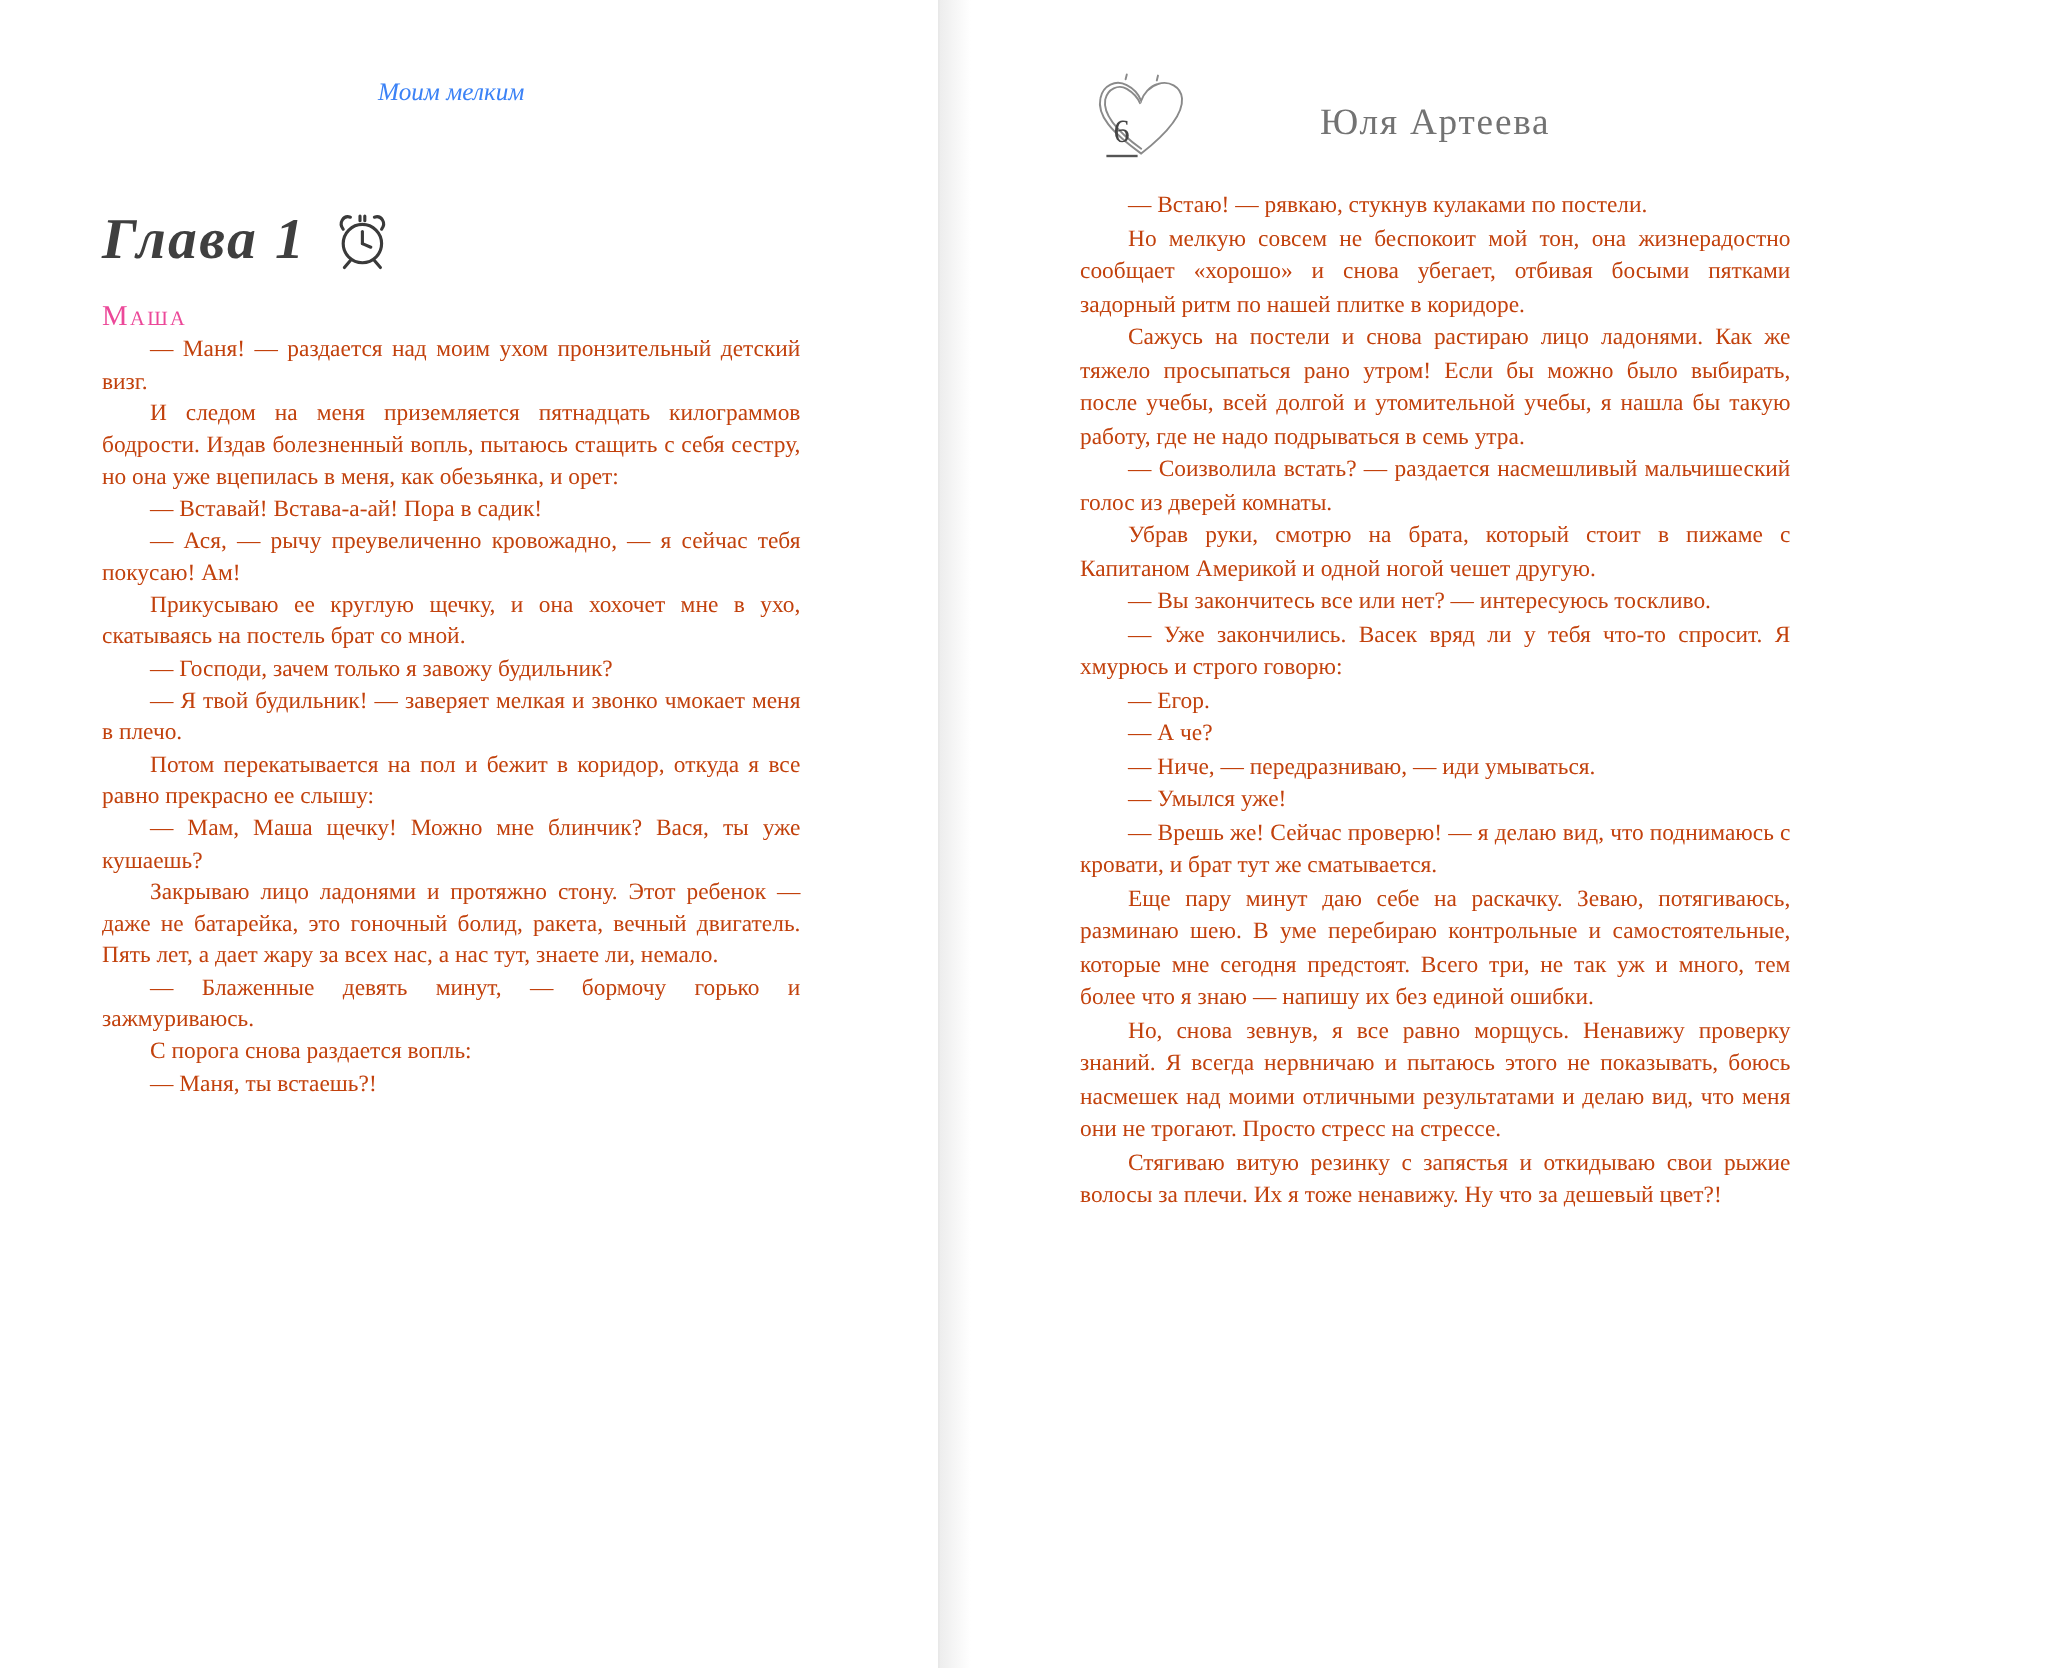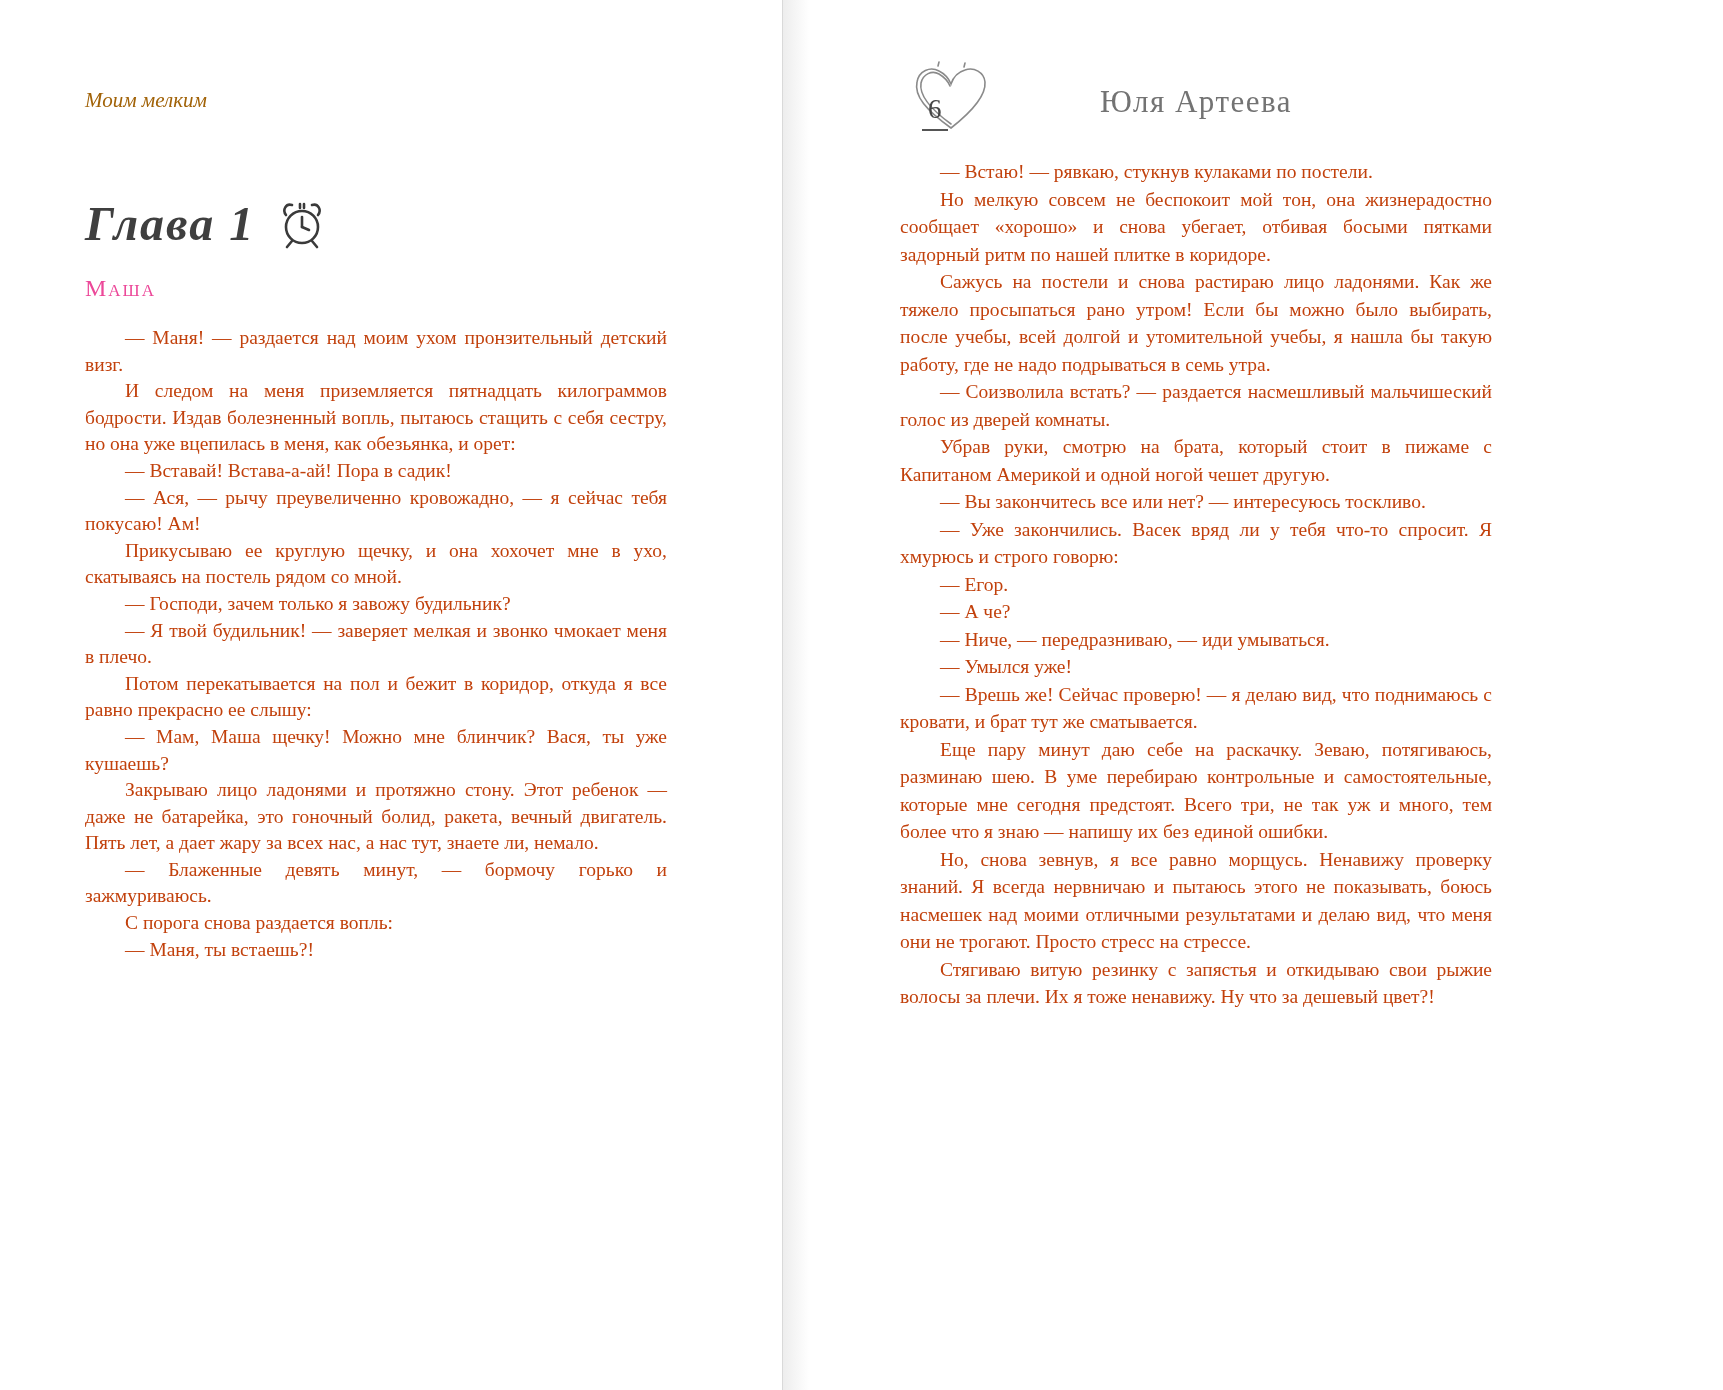--- a/index.html
+++ b/index.html
@@ -32,25 +32,25 @@
     position: absolute;
     left: 0; top: 0;
     width: 782px; height: 1390px;
   }
   .left-content {
     position: absolute;
     left: 85px; top: 0;
     width: 582px;
   }
   .dedication {
-    padding-top: 88px;
-    text-align: left;
+    padding-top: 64px;
+    text-align: center;
     font-style: italic;
     font-size: 21px;
-    color: #a16207;
+    color: #3b82f6;
   }
   .chapter-row {
     margin-top: 82px;
     display: flex;
     align-items: center;
     gap: 18px;
   }
   .chapter-title {
     font-size: 48px;
     font-style: italic;
@@ -61,21 +61,21 @@
   }
   .alarm-icon { width: 58px; height: 58px; }
   .section-title {
     margin-top: 20px;
     font-variant: small-caps;
     font-size: 24px;
     letter-spacing: 2px;
     color: #ec4899;
     line-height: 30px;
   }
-  .body-block { margin-top: 22px; }
+  .body-block { }
   p.body {
     margin: 0;
     text-align: justify;
     text-indent: 40px;
     font-size: 19.5px;
     line-height: 26.6px;
     color: #c2410c;
   }
 
   
@@ -146,21 +146,21 @@
         </span>
       </div>
 
       <div class="section-title">Маша</div>
 
       <div class="body-block">
         <p class="body">— Маня! — раздается над моим ухом пронзительный детский визг.</p>
         <p class="body">И следом на меня приземляется пятнадцать килограммов бодрости. Издав болезненный вопль, пытаюсь стащить с себя сестру, но она уже вцепилась в меня, как обезьянка, и орет:</p>
         <p class="body">— Вставай! Встава-а-ай! Пора в садик!</p>
         <p class="body">— Ася, — рычу преувеличенно кровожадно, — я сейчас тебя покусаю! Ам!</p>
-        <p class="body">Прикусываю ее круглую щечку, и она хохочет мне в ухо, скатываясь на постель рядом со мной.</p>
+        <p class="body">Прикусываю ее круглую щечку, и она хохочет мне в ухо, скатываясь на постель брат со мной.</p>
         <p class="body">— Господи, зачем только я завожу будильник?</p>
         <p class="body">— Я твой будильник! — заверяет мелкая и звонко чмокает меня в плечо.</p>
         <p class="body">Потом перекатывается на пол и бежит в коридор, откуда я все равно прекрасно ее слышу:</p>
         <p class="body">— Мам, Маша щечку! Можно мне блинчик? Вася, ты уже кушаешь?</p>
         <p class="body">Закрываю лицо ладонями и протяжно стону. Этот ребенок — даже не батарейка, это гоночный болид, ракета, вечный двигатель. Пять лет, а дает жару за всех нас, а нас тут, знаете ли, немало.</p>
         <p class="body">— Блаженные девять минут, — бормочу горько и зажмуриваюсь.</p>
         <p class="body">С порога снова раздается вопль:</p>
         <p class="body">— Маня, ты встаешь?!</p>
       </div>
     </div>

